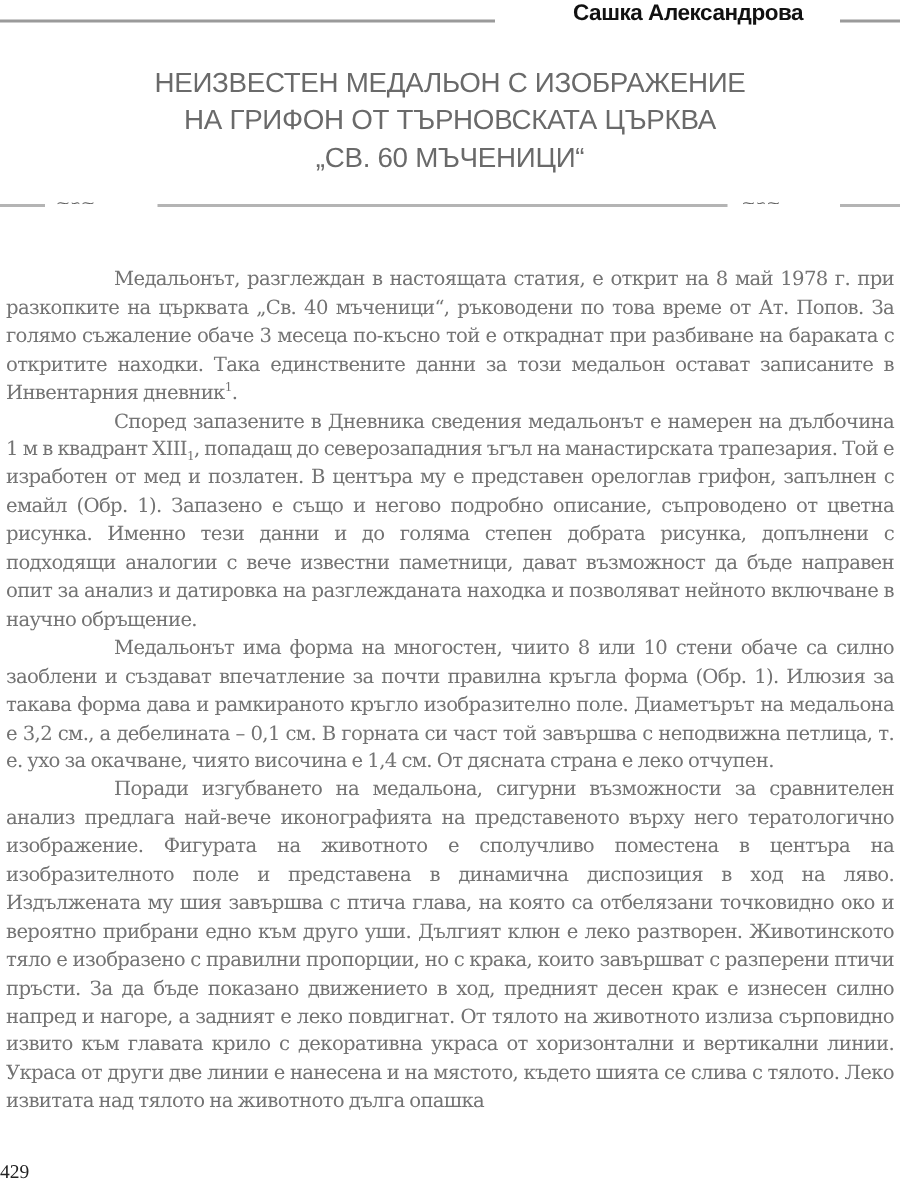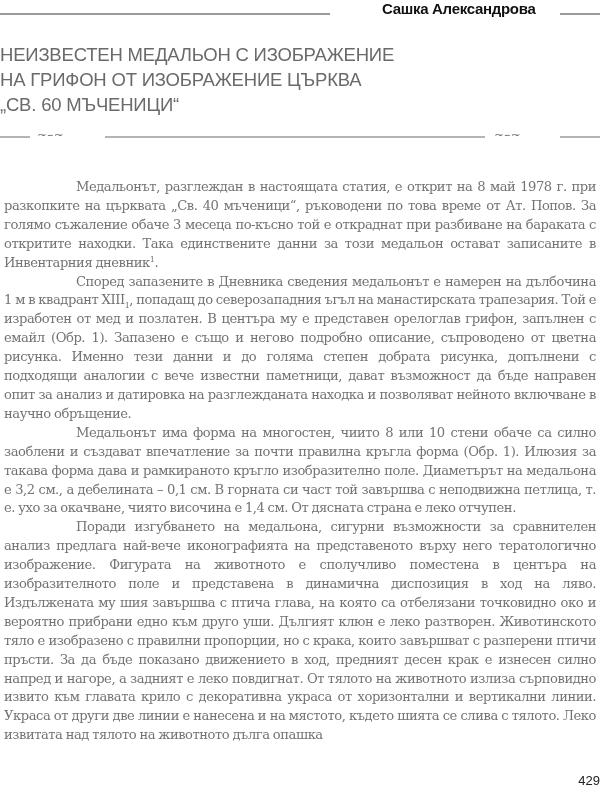--- a/index.html
+++ b/index.html
@@ -15,57 +15,57 @@
   }
   .header .rule-right {
     position: absolute; left: 560px; top: 13px; width: 40px; height: 2px; background: #9a9a9a;
   }
   .header .author {
     position: absolute; left: 350px; top: 0px; width: 200px;
     font-family: "Liberation Sans", sans-serif; font-weight: bold; font-size: 15px;
     color: #111; letter-spacing: -0.3px; margin-left: 32px;
   }
   .title-block {
-    position: absolute; top: 42px; left: 0; width: 600px; text-align: left;
+    position: absolute; top: 42px; left: 0; width: 600px; text-align: center;
     font-family: "Liberation Sans", sans-serif; font-size: 18.5px; line-height: 25px;
     color: #6a6a6a; letter-spacing: -0.2px;
   }
   .title-block div { white-space: nowrap; }
   .separator {
     position: absolute; top: 133px; left: 0; width: 600px; height: 10px;
   }
   .separator .seg { position: absolute; top: 3px; height: 2px; background: #b4b4b4; }
   .separator .orn {
     position: absolute; top: -2px; font-size: 8px; color: #555;
     font-family: "DejaVu Sans", sans-serif; letter-spacing: 1px;
   }
   .body-text {
     position: absolute; top: 178px; left: 4px; width: 592px;
     font-family: "DejaVu Serif", serif; font-size: 13.1px; line-height: 18.9px;
     text-align: justify; color: #737373; letter-spacing: -0.45px; word-spacing: -0.5px;
   }
   .body-text p { margin: 0; text-indent: 72px; }
   .body-text sup, .body-text sub { font-size: 8px; line-height: 0; }
   .page-number {
-    position: absolute; top: 773px; left: 0; width: 600px; text-align: right;
-    font-family: Liberation Sans, sans-serif; font-size: 13px; color: #222;
+    position: absolute; top: 773px; left: 0; width: 600px; text-align: left;
+    font-family: Liberation Serif, serif; font-size: 13px; color: #222;
   }
 </style>
 </head>
 <body>
 
 <div class="header">
   <div class="rule-left"></div>
   <div class="author">Сашка Александрова</div>
   <div class="rule-right"></div>
 </div>
 
 <div class="title-block">
   <div>НЕИЗВЕСТЕН МЕДАЛЬОН С ИЗОБРАЖЕНИЕ</div>
-  <div>НА ГРИФОН ОТ ИЗОБРАЖЕНИЕ ЦЪРКВА</div>
+  <div>НА ГРИФОН ОТ ТЪРНОВСКАТА ЦЪРКВА</div>
   <div>„СВ. 60 МЪЧЕНИЦИ“</div>
 </div>
 
 <div class="separator">
   <div class="seg" style="left:0;width:30px;"></div>
   <div class="orn" style="left:38px;">⁓∽⁓</div>
   <div class="seg" style="left:105px;width:380px;"></div>
   <div class="orn" style="left:495px;">⁓∽⁓</div>
   <div class="seg" style="left:560px;width:40px;"></div>
 </div>

